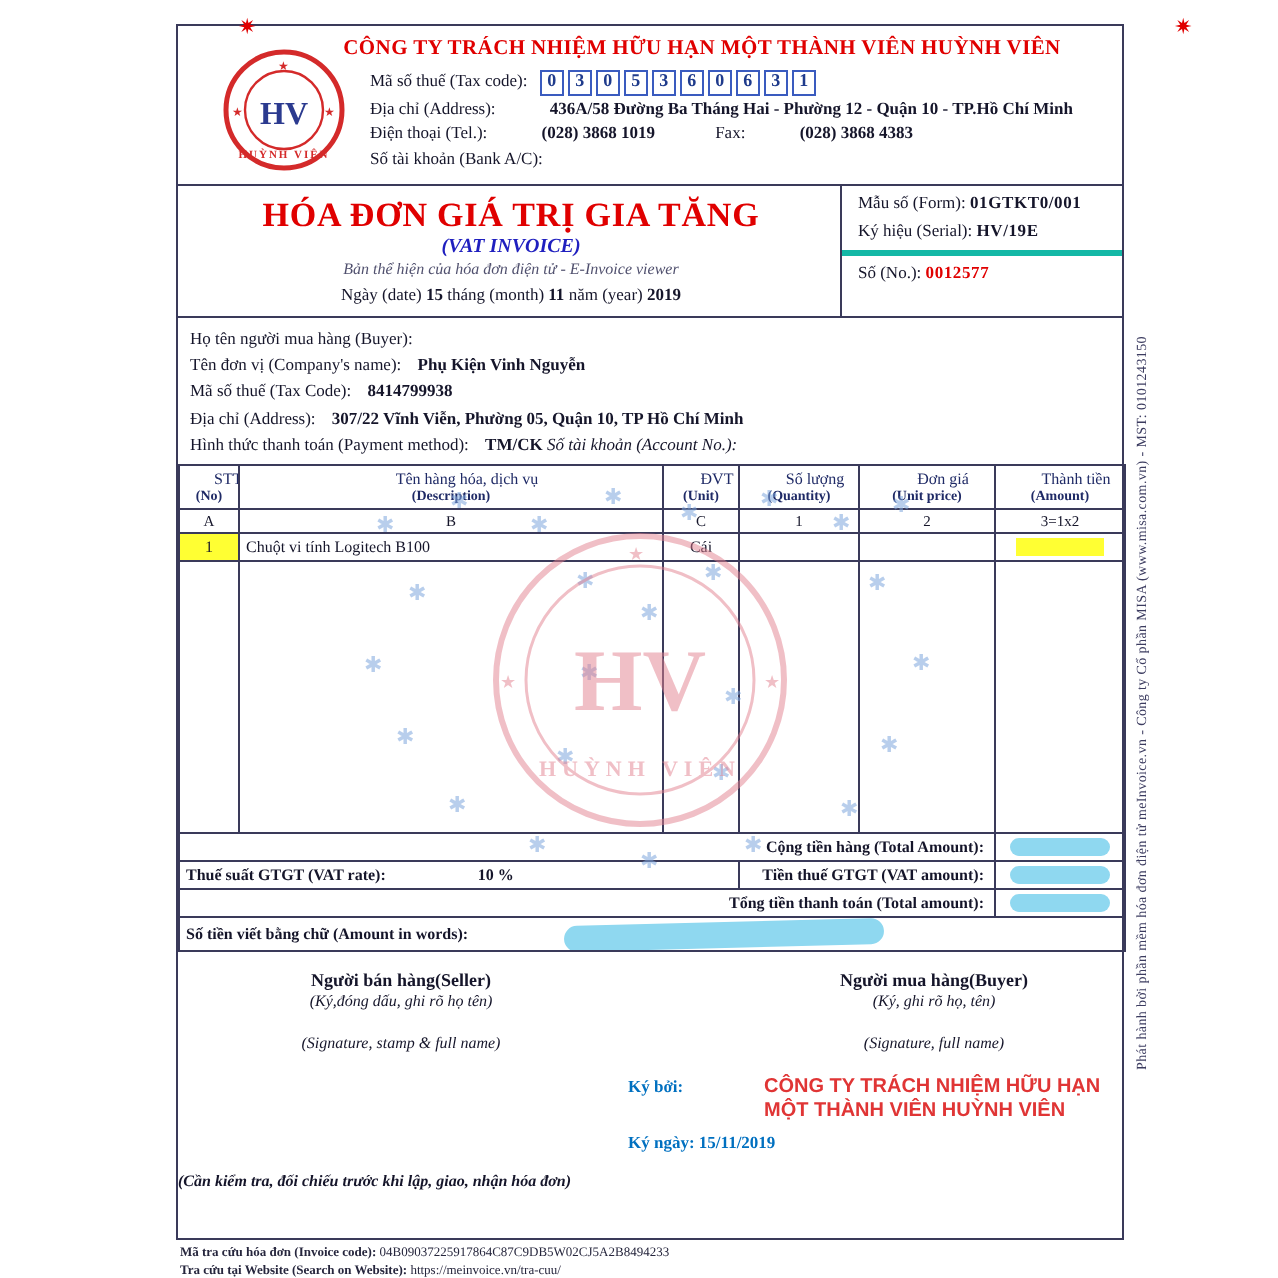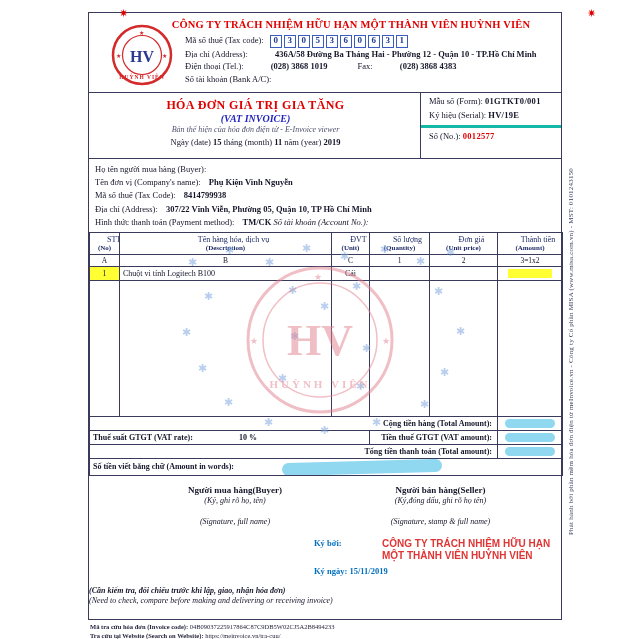--- a/index.html
+++ b/index.html
@@ -24,21 +24,21 @@
   .lbl{color:#15152a;}
   .val{font-weight:bold;margin-left:25px;}
   .digit-boxes{display:inline-flex;gap:2px;vertical-align:middle;margin-left:4px;}
   .digit{width:12px;height:13px;border:1px solid #3a5bbf;color:#1f3b8c;font-weight:bold;font-size:9px;
     display:flex;align-items:center;justify-content:center;}
   .fax-gap{margin-left:28px;}
 
   
   .title-section{position:relative;height:66px;border-bottom:1px solid #3a3a5a;}
   .title-left{position:absolute;left:0;top:0;width:333px;height:100%;text-align:center;padding-top:5px;}
-  .inv-title{color:#e00000;font-weight:bold;font-size:12px;letter-spacing:.4px;}
+  .inv-title{color:#e00000;font-weight:bold;font-size:17px;letter-spacing:.4px;}
   .inv-sub{color:#1f1fbf;font-weight:bold;font-style:italic;font-size:10px;}
   .inv-eview{font-style:italic;font-size:8px;color:#50506e;margin-top:1px;}
   .inv-date{font-size:8.5px;margin-top:3px;}
   .meta{position:absolute;right:0;top:0;width:141px;height:100%;border-left:1px solid #3a3a5a;font-size:8.5px;}
   .meta-row{padding:3px 6px 1px 8px;}
   .meta-row.sep{border-bottom:3px solid #14b8a6;padding-bottom:5px;}
   .meta b{letter-spacing:.3px;}
   .red{color:#e00000;}
 
   
@@ -293,46 +293,45 @@
         <tr class="words">
           <td colspan="6">
             <span class="wlabel">Số tiền viết bằng chữ (Amount in words):</span>
             <span class="redact big"></span>
           </td>
         </tr>
       </tbody>
     </table>
 
     <div class="sigs">
+      <div class="sig-col right">
+        <div class="sig-title">Người bán hàng(Seller)</div>
+        <div class="sig-note">(Ký,đóng dấu, ghi rõ họ tên)</div>
+        <div class="sig-note2">(Signature, stamp &amp; full name)</div>
+      </div>
       <div class="sig-col left">
         <div class="sig-title">Người mua hàng(Buyer)</div>
         <div class="sig-note">(Ký, ghi rõ họ, tên)</div>
         <div class="sig-note2">(Signature, full name)</div>
       </div>
-      <div class="sig-col right">
-        <div class="sig-title">Người bán hàng(Seller)</div>
-        <div class="sig-note">(Ký,đóng dấu, ghi rõ họ tên)</div>
-        <div class="sig-note2">(Signature, stamp &amp; full name)</div>
-      </div>
     </div>
 
     <div class="kyboi">
       <div class="kyboi-row">
         <span class="kyboi-label">Ký bởi:</span>
         <span class="kyboi-company">CÔNG TY TRÁCH NHIỆM HỮU HẠN MỘT THÀNH VIÊN HUỲNH VIÊN</span>
       </div>
       <div class="kyngay">
         <span>Ký ngày:</span>
         <b>15/11/2019</b>
       </div>
     </div>
 
     <div class="notes">
       <div class="note-vn">(Cần kiểm tra, đối chiếu trước khi lập, giao, nhận hóa đơn)</div>
-      <div class="note-en">(Need to check, compare before making and delivering or receiving invoice)</div>
     </div>
 
   </div>
 
   <svg class="watermark" width="300" height="200" viewBox="0 0 300 200">
     <g fill="#7fa7dd" opacity="0.55" font-size="11">
       <text x="18" y="26">✱</text>
         <text x="55" y="14">✱</text>
         <text x="95" y="26">✱</text>
       <text x="132" y="12">✱</text>

